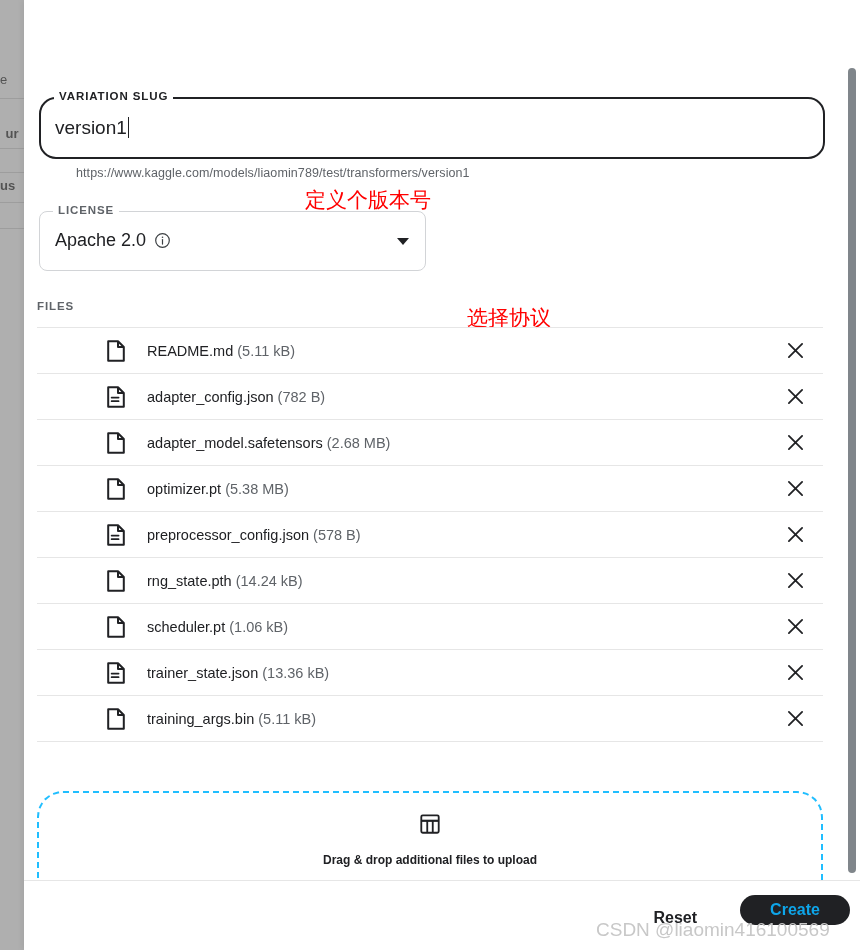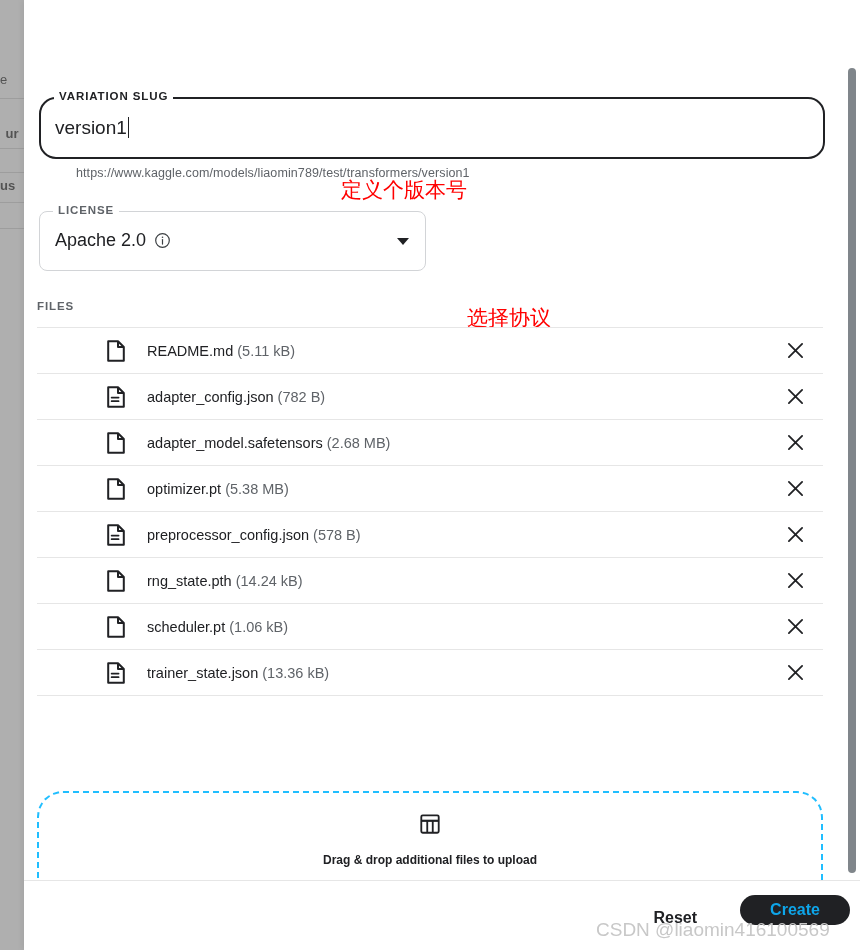--- a/index.html
+++ b/index.html
@@ -178,21 +178,21 @@
   }
 
   
   .annotation {
     position: absolute;
     color: #ff0000;
     font-size: 21px;
     font-family: "DejaVu Sans", sans-serif;
     white-space: nowrap;
   }
-  #annot-slug { left: 281px; top: 108px; margin-left: 36px; }
+  #annot-slug { left: 281px; top: 118px; }
   #annot-license { left: 443px; top: 236px; }
 
   
   .files-label {
     position: absolute;
     left: 13px; top: 232px;
     font-size: 11.5px;
     font-weight: 700;
     letter-spacing: 0.9px;
     color: #5f6368;
@@ -458,20 +458,32 @@
                 <path d="M11 1.2 V7 H16.8" fill="none" stroke="#202124" stroke-width="2" stroke-linejoin="round"></path>
                 <path d="M4.6 11.6 H11.6 M4.6 15.2 H11.6" stroke="#202124" stroke-width="1.7" stroke-linecap="round"></path>
               </svg></span>
             <span class="file-name"><span>trainer_state.json</span> <span class="file-size">(13.36 kB)</span></span>
             <span class="file-remove">
               <svg width="17" height="17" viewBox="0 0 18 18">
                 <path d="M2 2 L16 16 M16 2 L2 16" stroke="#202124" stroke-width="1.9" stroke-linecap="round"></path>
               </svg>
             </span>
           </div>
+          <div class="file-row">
+            <span class="file-icon"><svg width="18" height="22" viewBox="0 0 18 22">
+                <path d="M1.2 1.2 H11 L16.8 7 V20.8 H1.2 Z" fill="none" stroke="#202124" stroke-width="2" stroke-linejoin="round"></path>
+                <path d="M11 1.2 V7 H16.8" fill="none" stroke="#202124" stroke-width="2" stroke-linejoin="round"></path>
+              </svg></span>
+            <span class="file-name"><span>training_args.bin</span> <span class="file-size">(5.11 kB)</span></span>
+            <span class="file-remove">
+              <svg width="17" height="17" viewBox="0 0 18 18">
+                <path d="M2 2 L16 16 M16 2 L2 16" stroke="#202124" stroke-width="1.9" stroke-linecap="round"></path>
+              </svg>
+            </span>
+          </div>
         </div>
 
       <div class="dropzone">
         <svg class="dropzone-icon" width="22" height="22" viewBox="0 0 24 24">
           <rect x="2.5" y="2.5" width="19" height="19" rx="1.5" fill="none" stroke="#202124" stroke-width="2"></rect>
           <path d="M2.5 8.5 H21.5" stroke="#202124" stroke-width="2.4"></path>
           <path d="M9 8.5 V21.5 M15 8.5 V21.5" stroke="#202124" stroke-width="2"></path>
         </svg>
         <div class="dropzone-text">Drag &amp; drop additional files to upload</div>
       </div>

